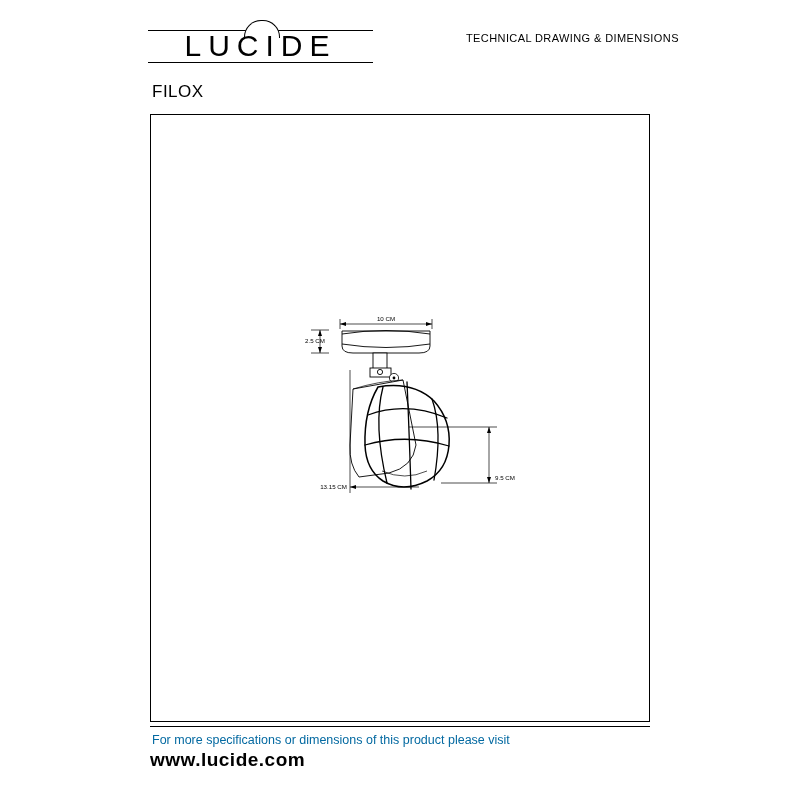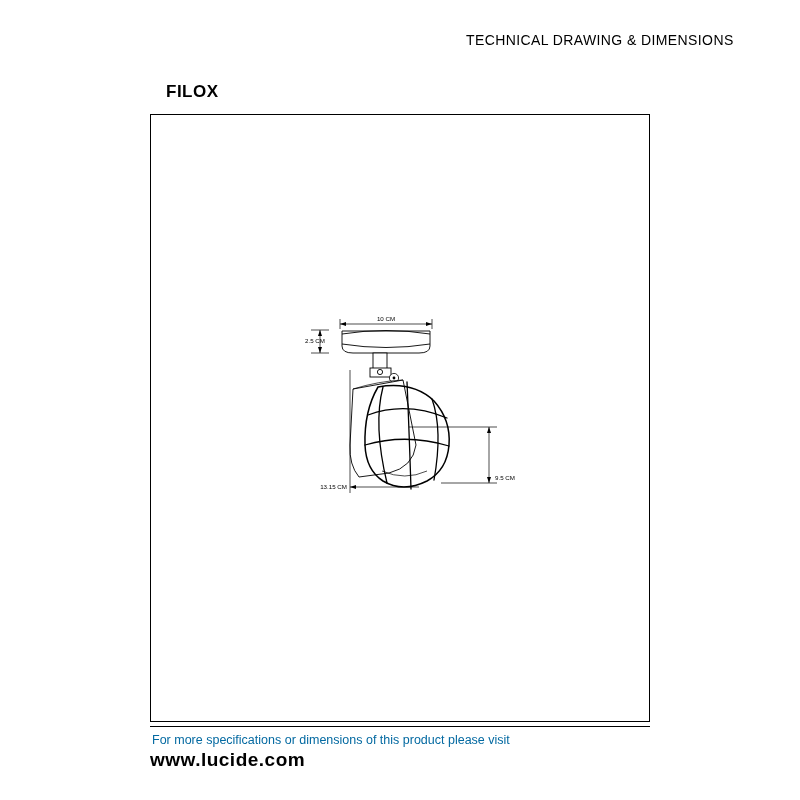--- a/index.html
+++ b/index.html
@@ -70,32 +70,32 @@
     border: 1px solid #000;
     border-bottom: none;
     border-radius: 17px 17px 0 0;
     background: #fff;
   }
 
   .tech-label {
     position: absolute;
     left: 466px;
     top: 32px;
-    font-size: 14px;
+    font-size: 11px;
     letter-spacing: 0.4px;
     color: #000;
     font-weight: normal;
   }
 
   .product-title {
     position: absolute;
-    left: 166px;
+    left: 152px;
     top: 82px;
     font-size: 17px;
-    font-weight: bold;
+    font-weight: normal;
     letter-spacing: 0.5px;
     color: #000;
   }
 
   .meta {
     position: absolute;
     left: 392px;
     top: 81px;
     font-size: 9px;
     line-height: 13px;
@@ -150,20 +150,26 @@
     letter-spacing: 0.5px;
     color: #000;
     text-align: right;
   }
 </style>
 </head>
 <body>
 
 <div class="header">
 
+  <div class="logo">
+    <div class="logo-rule-top"></div>
+    <div class="logo-rule-bottom"></div>
+    <div class="logo-notch"></div>
+    <div class="logo-text">LUCIDE</div>
+  </div>
 
   <div class="tech-label">TECHNICAL DRAWING &amp; DIMENSIONS</div>
 
   <div class="product-title">FILOX</div>
 
 </div>
 
 <div class="frame">
   <svg class="drawing" viewBox="0 0 500 608">
 

